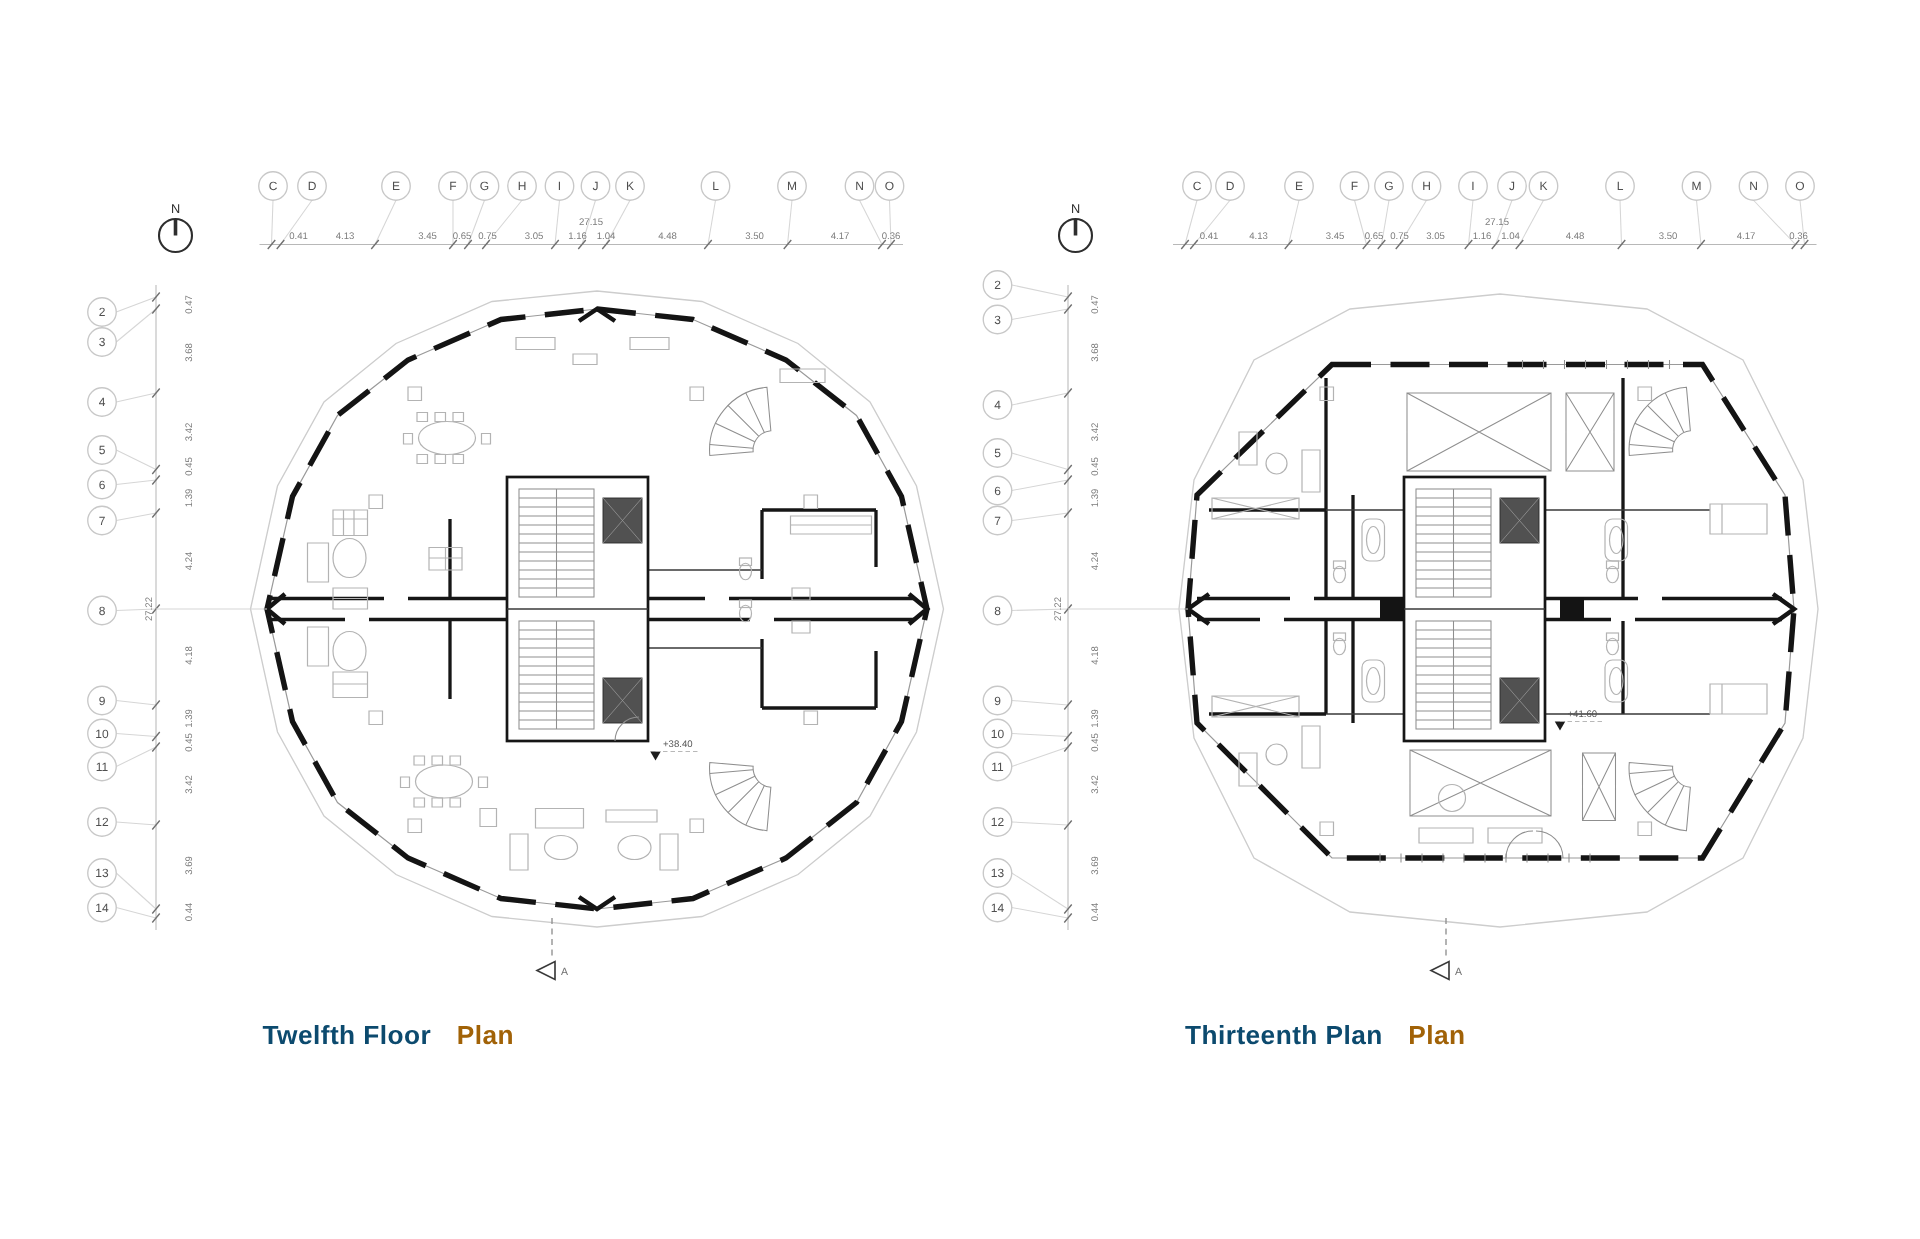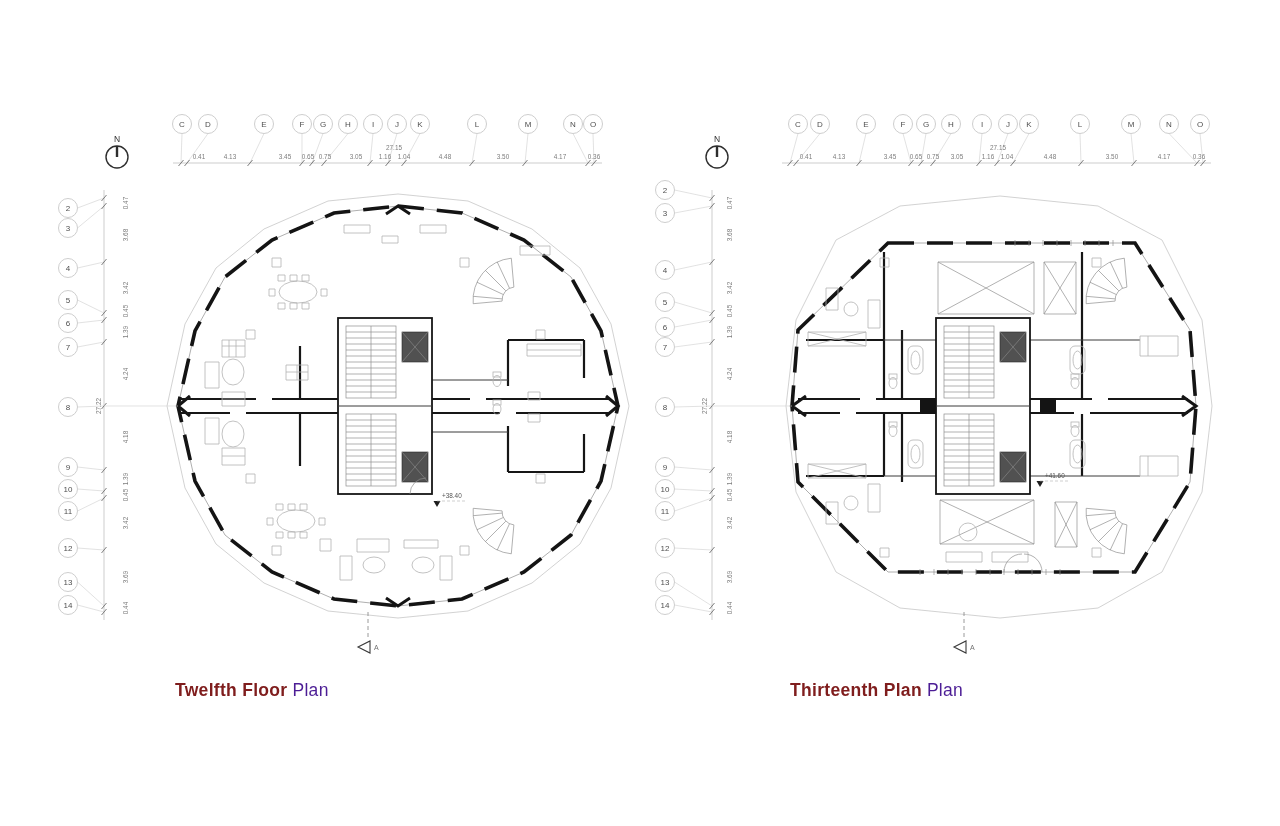--- a/index.html
+++ b/index.html
@@ -30,22 +30,22 @@
   .w2{fill:none;stroke:#161616;stroke-width:2.2;}
   .w2f{fill:#ffffff;stroke:#161616;stroke-width:1.8;}
   .w1{fill:none;stroke:#3a3a3a;stroke-width:1;}
   .g1{fill:none;stroke:#8f8f8f;stroke-width:0.7;}
   .f1{fill:none;stroke:#b3b3b3;stroke-width:0.8;}
   .lift{fill:#515151;stroke:#2a2a2a;stroke-width:0.6;}
   .liftx{stroke:#9a9a9a;stroke-width:0.5;}
   .post{fill:#141414;}
   
   .title{position:absolute;top:680px;font-size:17.5px;letter-spacing:.3px;color:#4a4a4a;white-space:nowrap;}
-  .title .tb{font-weight:700;color:#7f1d1d;}
-  .title .tr{font-weight:400;color:#4c1d95;margin-left:5px;}
+  .title .tb{font-weight:700;color:#0c4a6e;}
+  .title .tr{font-weight:700;color:#a16207;margin-left:17px;}
 </style>
 </head>
 <body>
 
 <div class="page">
 
 <svg id="sheet" width="1280" height="826" viewBox="0 0 1280 826">
   <defs>
     <g id="stairs">
       <rect x="0" y="0" width="50" height="72" class="g1"></rect>

